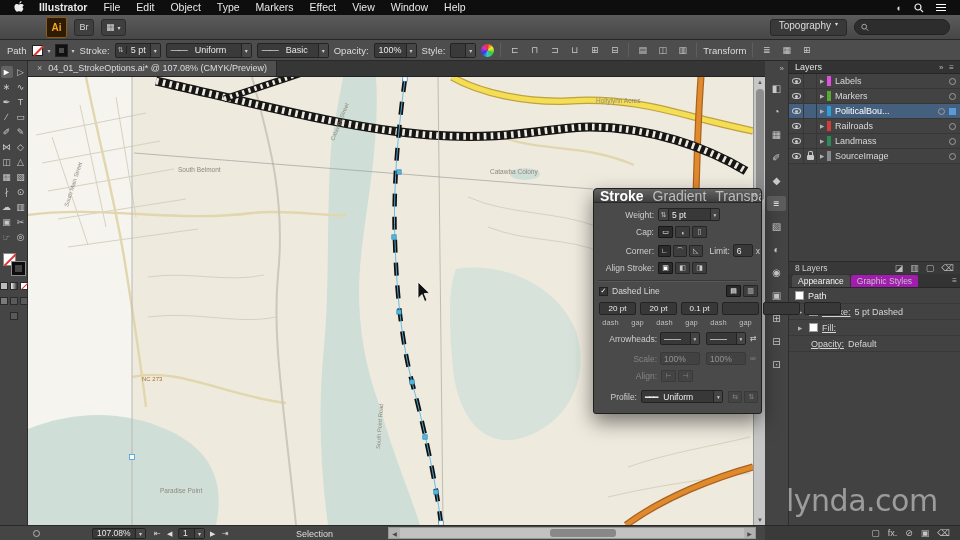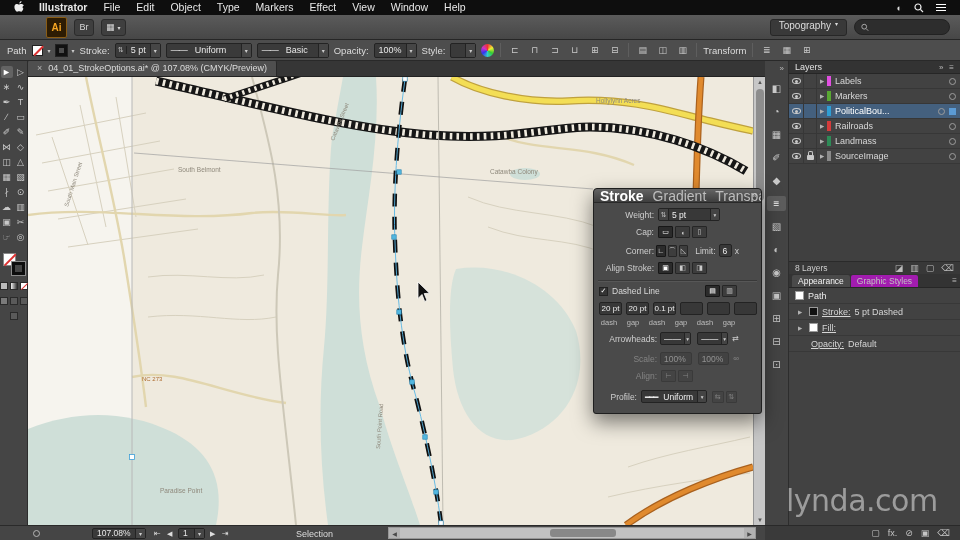--- a/index.html
+++ b/index.html
@@ -76,35 +76,35 @@
 .varrow{position:absolute;left:0;width:12px;height:10px;color:#555;font-size:6px;display:flex;align-items:center;justify-content:center}
 
 .spanel{position:absolute;left:593px;top:188px;width:169px;height:226px;background:#4a4a4a;
   border:1px solid #1f1f1f;border-radius:4px 4px 3px 3px;box-shadow:0 8px 20px rgba(0,0,0,.5);
   font-size:9px;color:#d8d8d8;z-index:40}
 .sphead{height:14px;background:linear-gradient(#646464,#3e3e3e);border-bottom:1px solid #292929;
   border-radius:4px 4px 0 0;display:flex;align-items:center;gap:9px;padding:0 6px;overflow:hidden;position:relative}
 .sptab{font-size:14px;color:#bdbdbd;white-space:nowrap}
 .sptab.active{color:#fff;font-weight:bold}
 .spheadico{position:absolute;right:4px;top:1px;color:#ccc;font-size:9px}
-.sprow{position:absolute;left:5px;right:22px;display:flex;align-items:center}
+.sprow{position:absolute;left:5px;right:1px;display:flex;align-items:center}
 .splabel{text-align:right;color:#cfcfcf;font-size:8.5px;flex-shrink:0}
 .spbtn{width:15px;height:12px;background:#3d3d3d;border:1px solid #262626;display:flex;align-items:center;
   justify-content:center;font-size:7px;color:#ccc;margin-right:2px;border-radius:1px}
 .spbtn.on{background:#2b2b2b;border-color:#171717;color:#fff}
 .spfld{height:13px;background:#383838;border:1px solid #232323;border-radius:2px;display:flex;
   align-items:center;font-size:8.5px;color:#eee;overflow:hidden}
 .spfld .val{padding:0 3px;white-space:nowrap}
 .dd2{width:9px;align-self:stretch;border-left:1px solid #232323;display:flex;align-items:center;
   justify-content:center;font-size:5.5px;color:#ccc;background:#444}
 .stp{width:10px;align-self:stretch;border-right:1px solid #232323;display:flex;align-items:center;
   justify-content:center;font-size:7px;color:#bbb;background:#444}
 .cb{width:9px;height:9px;background:#343434;border:1px solid #222;display:flex;align-items:center;
   justify-content:center;font-size:7px;color:#fff;margin-right:4px}
-.dashin{width:23px;height:13px;background:#383838;border:1px solid #232323;border-radius:2px;
+.dashin{width:37px;height:13px;background:#383838;border:1px solid #232323;border-radius:2px;
   color:#eee;font-size:8px;text-align:center;outline:none}
 .dashlbl{width:23px;text-align:center;font-size:7.5px;color:#bdbdbd}
 .dim{opacity:.42}
 .spdivider{position:absolute;left:4px;right:4px;top:91px;border-top:1px solid #383838;border-bottom:1px solid #575757}
 
 .dock{position:absolute;left:765px;top:61px;width:195px;height:464px;background:#3f3f3f;z-index:20}
 .iconstrip{position:absolute;left:0;top:0;width:24px;height:464px;background:#444;
   border-right:1px solid #2d2d2d;display:flex;flex-direction:column;align-items:center;padding-top:3px;gap:8px}
 .dcol{color:#bbb;font-size:8px;align-self:flex-end;padding-right:4px}
 .dicon{width:19px;height:15px;display:flex;align-items:center;justify-content:center;color:#c9c9c9;

